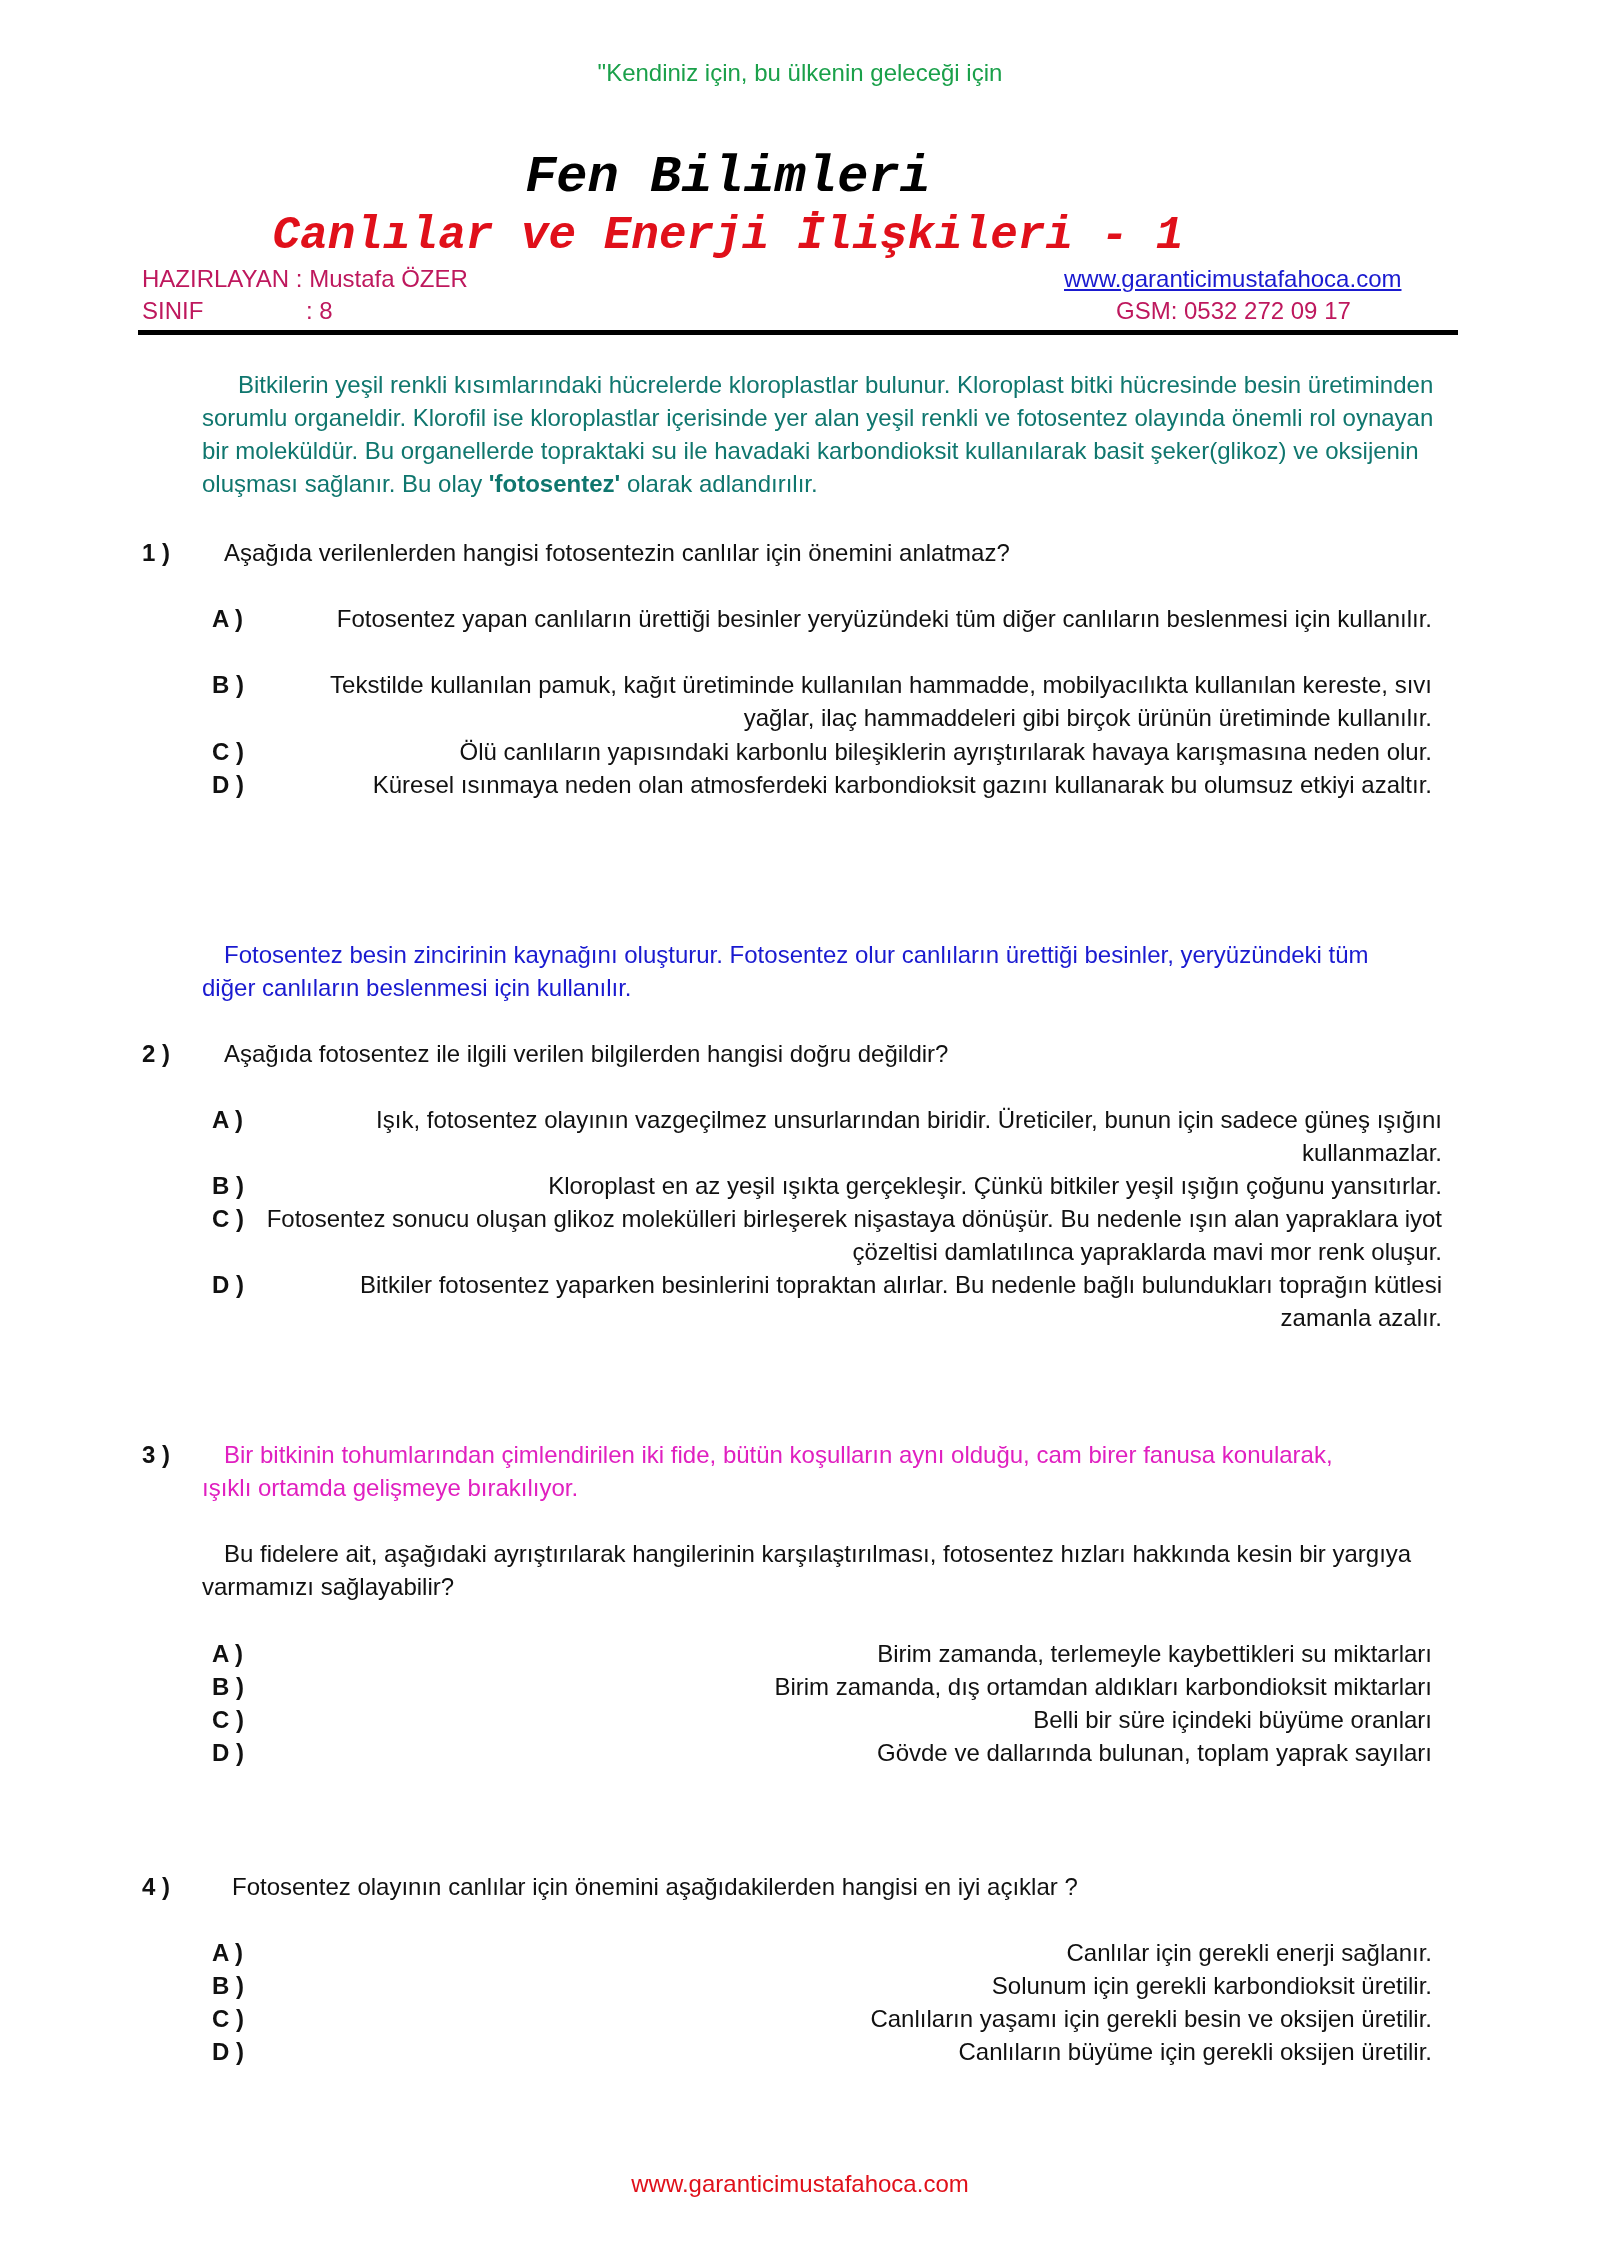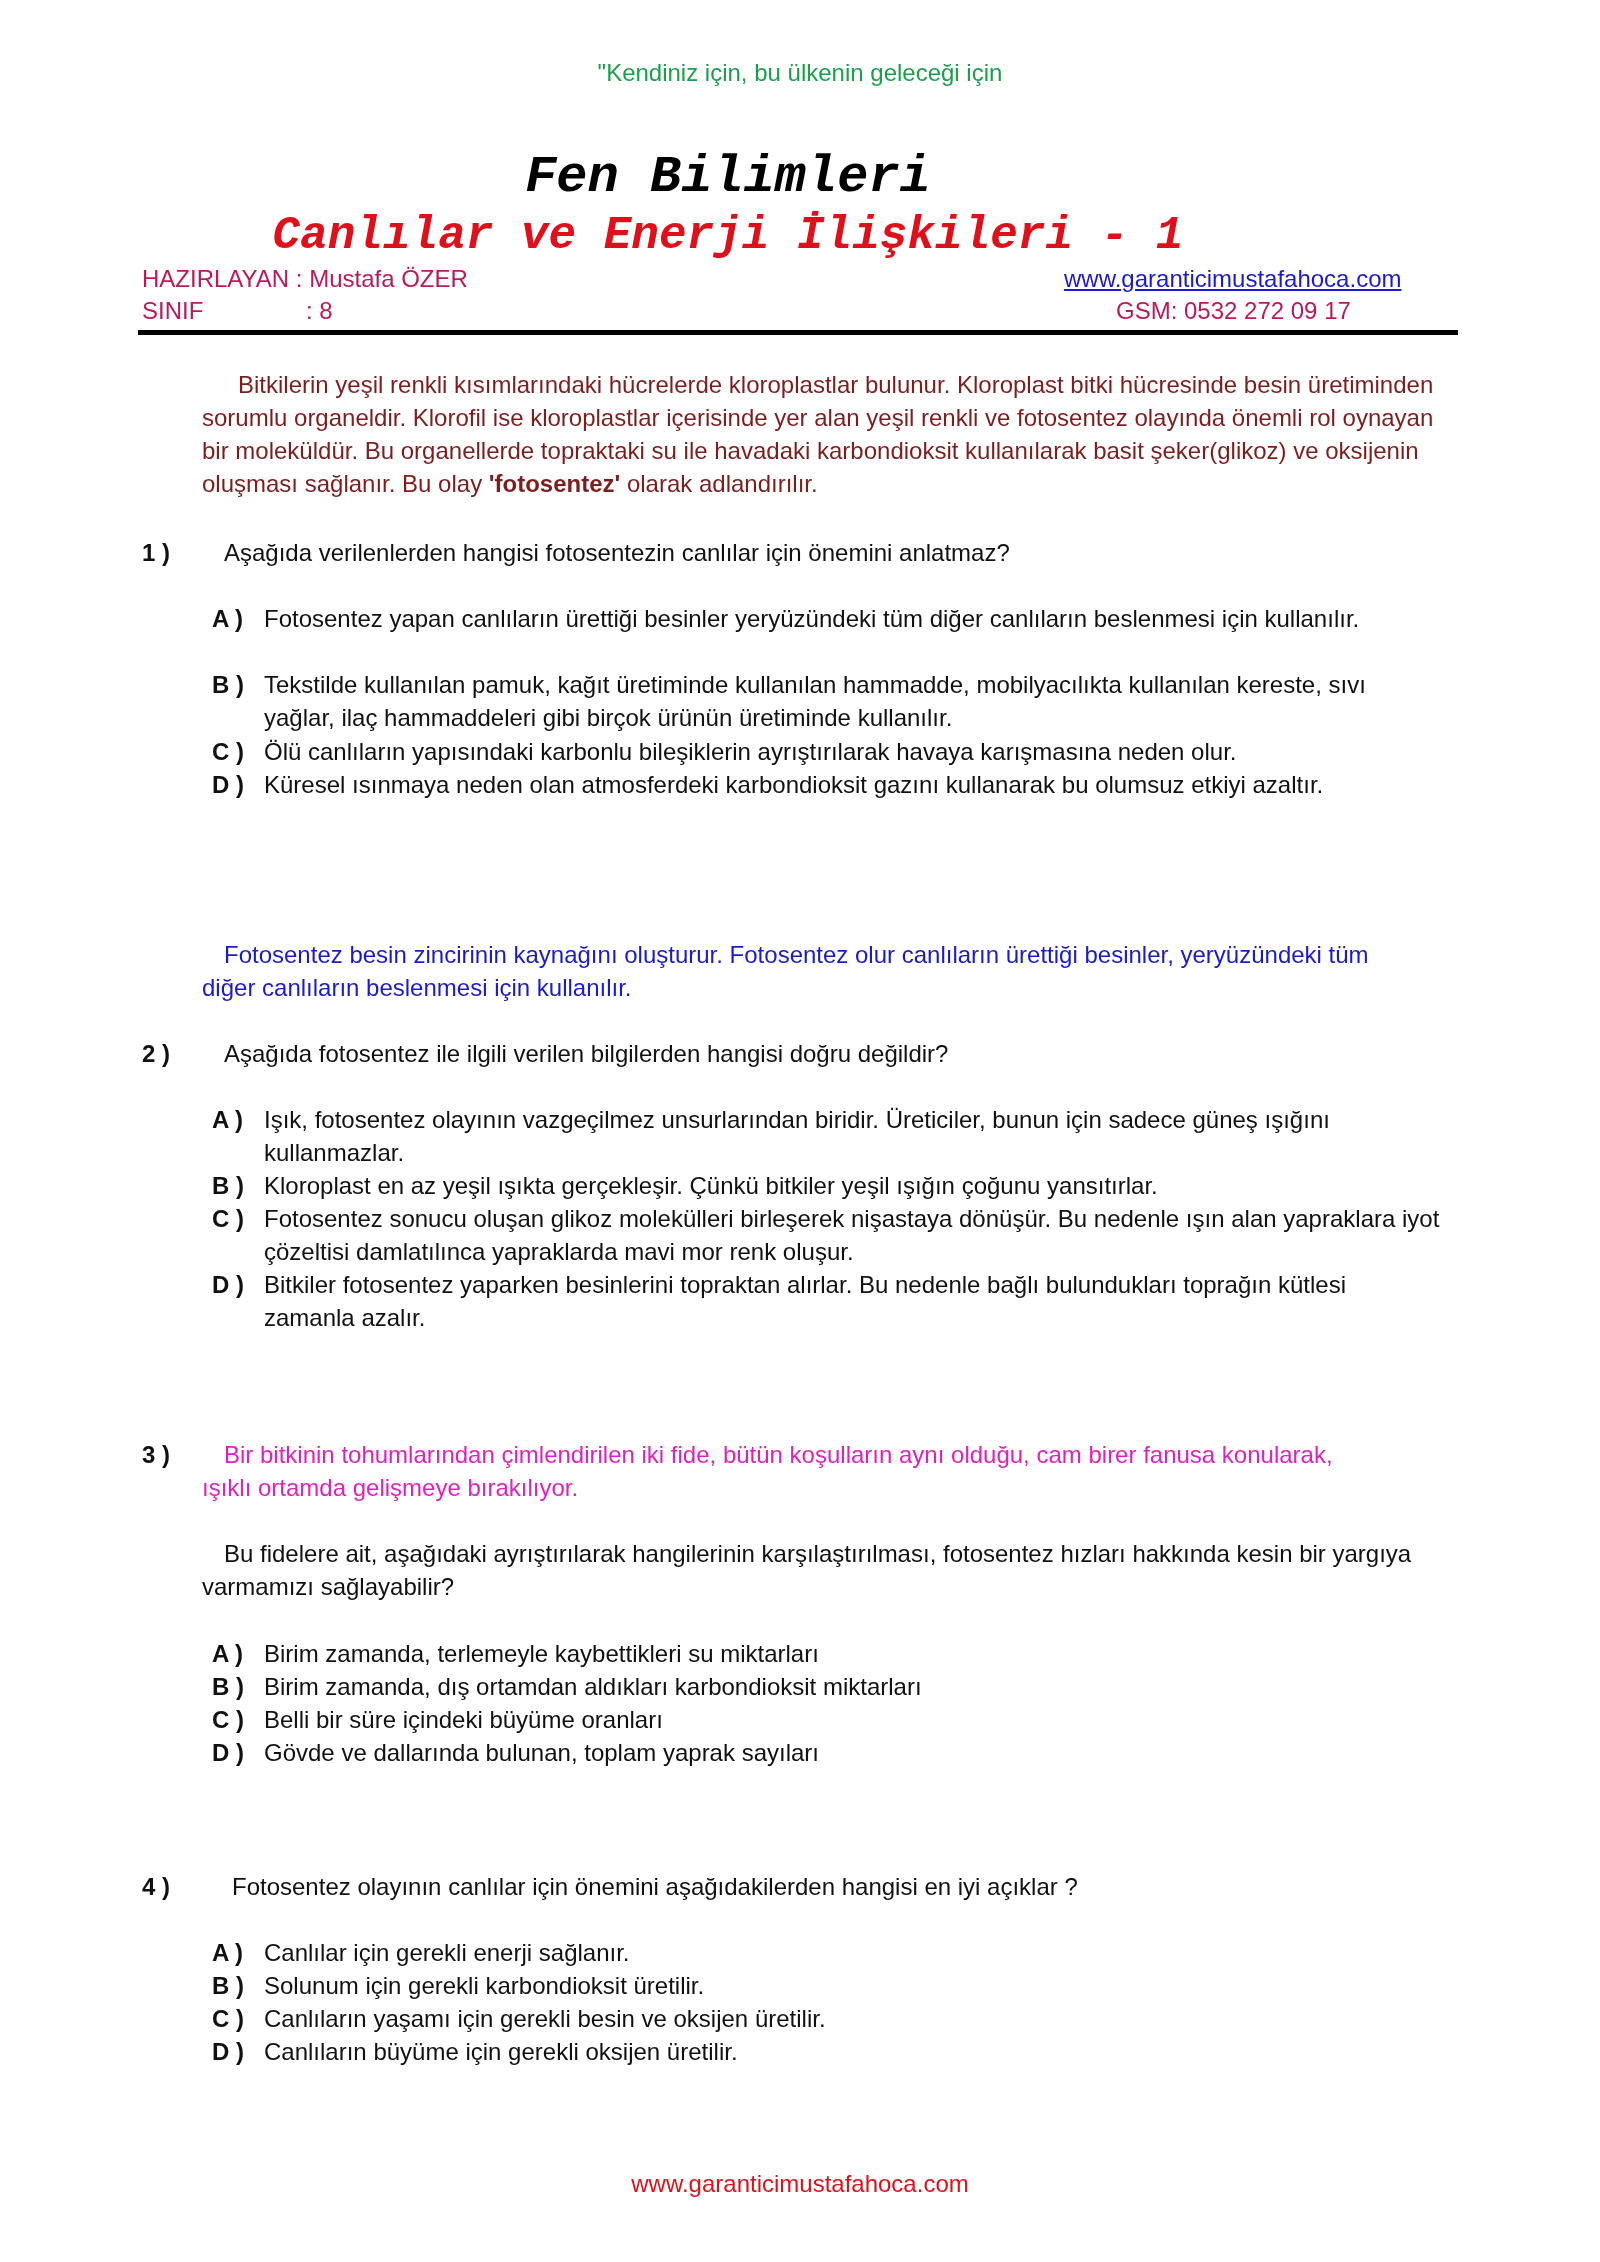--- a/index.html
+++ b/index.html
@@ -8,29 +8,29 @@
     .abs { position: absolute; }
     .quote { left: 0; width: 1600px; text-align: center; color: #1aa04a; font-size: 24px; line-height: 33px; }
     .title { left: 0; width: 1360px; text-align: center; font-family: Liberation Mono, monospace;
              font-style: italic; font-weight: bold; padding-left: 48px; }
     .title1 { top: 148px; font-size: 52px; color: #000; line-height: 60px; }
     .title2 { top: 208px; font-size: 46px; color: #e0101a; line-height: 56px; }
     .meta { font-size: 24px; line-height: 30px; color: #be185d; }
     .hdr-link { color: #1a1ad0; text-decoration: underline; }
     .rule { left: 138px; width: 1320px; height: 5px; background: #000; top: 330px; }
     .para { font-size: 24px; line-height: 33px; }
-    .cyan { color: #7f1d1d; }
+    .cyan { color: #0f766e; }
     .blue { color: #1a1ad0; }
     .magenta { color: #e020c0; }
     .qnum { font-size: 24px; font-weight: bold; line-height: 33px; }
     .qtext { font-size: 24px; line-height: 33px; }
     .u { }
     .opt { position: absolute; font-size: 24px; line-height: 33px; }
     .opt .lbl { position: absolute; left: 0; top: 0; font-weight: bold; }
-    .opt .txt { display: block; margin-left: 52px; }
+    .opt .txt { display: block; margin-left: 52px; text-align: right; }
     .footer { left: 0; width: 1600px; text-align: center; color: #e0101a; font-size: 24px; top: 2170px; }
   </style>
 </head>
 <body>
 
 <div class="abs quote" style="top:56px;">
   <div>"Kendiniz için, bu ülkenin geleceği için</div>
 </div>
 
 <div class="abs title title1">Fen Bilimleri</div>

